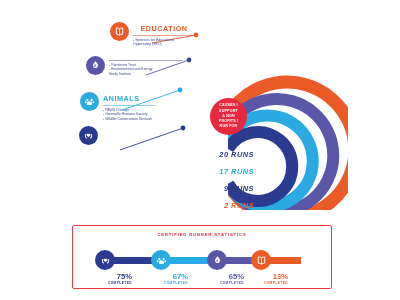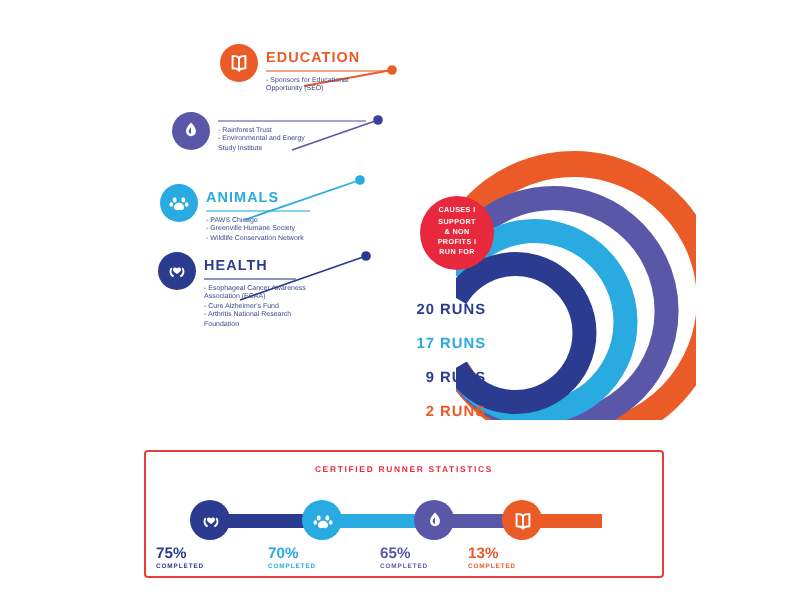--- a/index.html
+++ b/index.html
@@ -23,36 +23,36 @@
   
   .donut{position:absolute;left:150px;top:30px;width:175px;height:180px;}
   .donut svg{display:block;overflow:visible;}
 
   
   .center-badge{position:absolute;left:210px;top:98px;width:37px;height:37px;border-radius:50%;
        background:#e8283c;color:#fff;display:flex;align-items:center;justify-content:center;
        text-align:center;font-size:3.6px;font-weight:bold;line-height:5.2px;letter-spacing:.2px;}
 
   
-  .runs{position:absolute;left:181px;top:146px;width:62px;}
+  .runs{position:absolute;left:192px;top:146px;width:62px;font-style:italic;}
   .run-row{height:17px;display:flex;align-items:center;justify-content:flex-end;}
   .run-row span{font-size:7.4px;font-weight:bold;letter-spacing:.5px;}
 
   
   .stats{position:absolute;left:72px;top:225px;width:258px;height:62px;
          border:1.6px solid #ec3b3b;border-radius:2px;background:#fff;}
   .stats-title{text-align:center;color:#e8283c;font-size:4.2px;font-weight:bold;
                letter-spacing:.85px;margin-top:6px;}
   .bar-wrap{position:absolute;left:22px;top:24px;width:214px;height:20px;}
   .bar-seg{position:absolute;top:6.5px;height:7px;}
   .node{position:absolute;top:0;width:20px;height:20px;border-radius:50%;
         display:flex;align-items:center;justify-content:center;}
   .node svg{width:11px;height:11px;display:block;}
   .pcts{position:absolute;left:0;top:46px;width:258px;height:14px;}
-  .pct{position:absolute;text-align:left;width:54px;}
+  .pct{position:absolute;text-align:right;width:54px;}
   .pct-v{font-size:7.6px;font-weight:bold;line-height:9px;}
   .pct-l{font-size:3.2px;font-weight:bold;letter-spacing:.45px;line-height:5px;}
 </style>
 </head>
 <body>
 
 <svg class="leaders" viewBox="0 0 400 300">
   <line x1="152" y1="43" x2="196" y2="35" stroke="#ea5b27" stroke-width="0.9"></line>
   <circle cx="196" cy="35" r="2.4" fill="#ea5b27"></circle>
   <line x1="146" y1="75" x2="189" y2="60" stroke="#5b57a8" stroke-width="0.9"></line>
@@ -64,21 +64,21 @@
 </svg>
 
 <div class="cat" style="left:110px;top:22px;">
   <div class="cat-icon" style="background:#ea5b27;">
     <svg viewBox="0 0 24 24" fill="none" stroke="#fff" stroke-width="2.1" stroke-linecap="round" stroke-linejoin="round">
       <path d="M12 6.5C10.5 4.8 8.3 4.2 5 4.2v13.6c3.3 0 5.5.6 7 2.3 1.5-1.7 3.7-2.3 7-2.3V4.2c-3.3 0-5.5.6-7 2.3z"></path>
       <line x1="12" y1="6.5" x2="12" y2="20.1"></line>
     </svg>
   </div>
   <div class="cat-body">
-    <div class="cat-title" style="color:#ea5b27;">EDUCATION</div>
+    <div class="cat-title" style="color:#ea5b27;text-align:center;">EDUCATION</div>
     <div class="cat-rule" style="background:#ea5b27;width:62px;"></div>
     <ul class="cat-list">
       <li>- Sponsors for Educational</li>
       <li>  Opportunity (SEO)</li>
     </ul>
   </div>
 </div>
 
 <div class="cat" style="left:86px;top:56px;">
   <div class="cat-icon" style="background:#5b57a8;">
@@ -118,31 +118,20 @@
   </div>
 </div>
 
 <div class="cat" style="left:79px;top:126px;">
   <div class="cat-icon" style="background:#2b3b8f;">
     <svg viewBox="0 0 24 24" fill="#fff">
       <path d="M12 9.2c-1-1.5-3.6-1.4-4.3.5-.6 1.7 1.2 3.4 4.3 5.5 3.1-2.1 4.9-3.8 4.3-5.5-.7-1.9-3.3-2-4.3-.5z"></path>
       <path d="M5.6 8.2C4.3 9.6 3.7 11.6 4 13.6c.3 2.3 1.8 4.3 3.9 5.3l.9-1.9c-1.5-.7-2.6-2.1-2.8-3.8-.2-1.4.2-2.7 1-3.7z"></path>
       <path d="M18.4 8.2c1.3 1.4 1.9 3.4 1.6 5.4-.3 2.3-1.8 4.3-3.9 5.3l-.9-1.9c1.5-.7 2.6-2.1 2.8-3.8.2-1.4-.2-2.7-1-3.7z"></path>
     </svg>
-  </div>
-  <div class="cat-body">
-    <div class="cat-title" style="color:#2b3b8f;">HEALTH</div>
-    <div class="cat-rule" style="background:#2b3b8f;width:46px;"></div>
-    <ul class="cat-list">
-      <li>- Esophageal Cancer Awareness</li>
-      <li>  Association (ECAA)</li>
-      <li>- Cure Alzheimer's Fund</li>
-      <li>- Arthritis National Research</li>
-      <li>  Foundation</li>
-    </ul>
   </div>
 </div>
 
 <div class="donut">
   <svg viewBox="0 0 175 180" width="175" height="180">
     <defs>
       <clipPath id="cutLeft">
           <rect x="78" y="0" width="120" height="180"></rect>
         </clipPath>
     </defs>
@@ -221,21 +210,21 @@
       </svg>
     </div>
   </div>
 
   <div class="pcts">
     <div class="pct" style="left:5px;">
       <div class="pct-v" style="color:#2b3b8f;">75%</div>
       <div class="pct-l" style="color:#2b3b8f;">COMPLETED</div>
     </div>
     <div class="pct" style="left:61px;">
-      <div class="pct-v" style="color:#29abe2;">70%</div>
+      <div class="pct-v" style="color:#29abe2;">67%</div>
       <div class="pct-l" style="color:#29abe2;">COMPLETED</div>
     </div>
     <div class="pct" style="left:117px;">
       <div class="pct-v" style="color:#5b57a8;">65%</div>
       <div class="pct-l" style="color:#5b57a8;">COMPLETED</div>
     </div>
     <div class="pct" style="left:161px;">
       <div class="pct-v" style="color:#ea5b27;">13%</div>
       <div class="pct-l" style="color:#ea5b27;">COMPLETED</div>
     </div>

